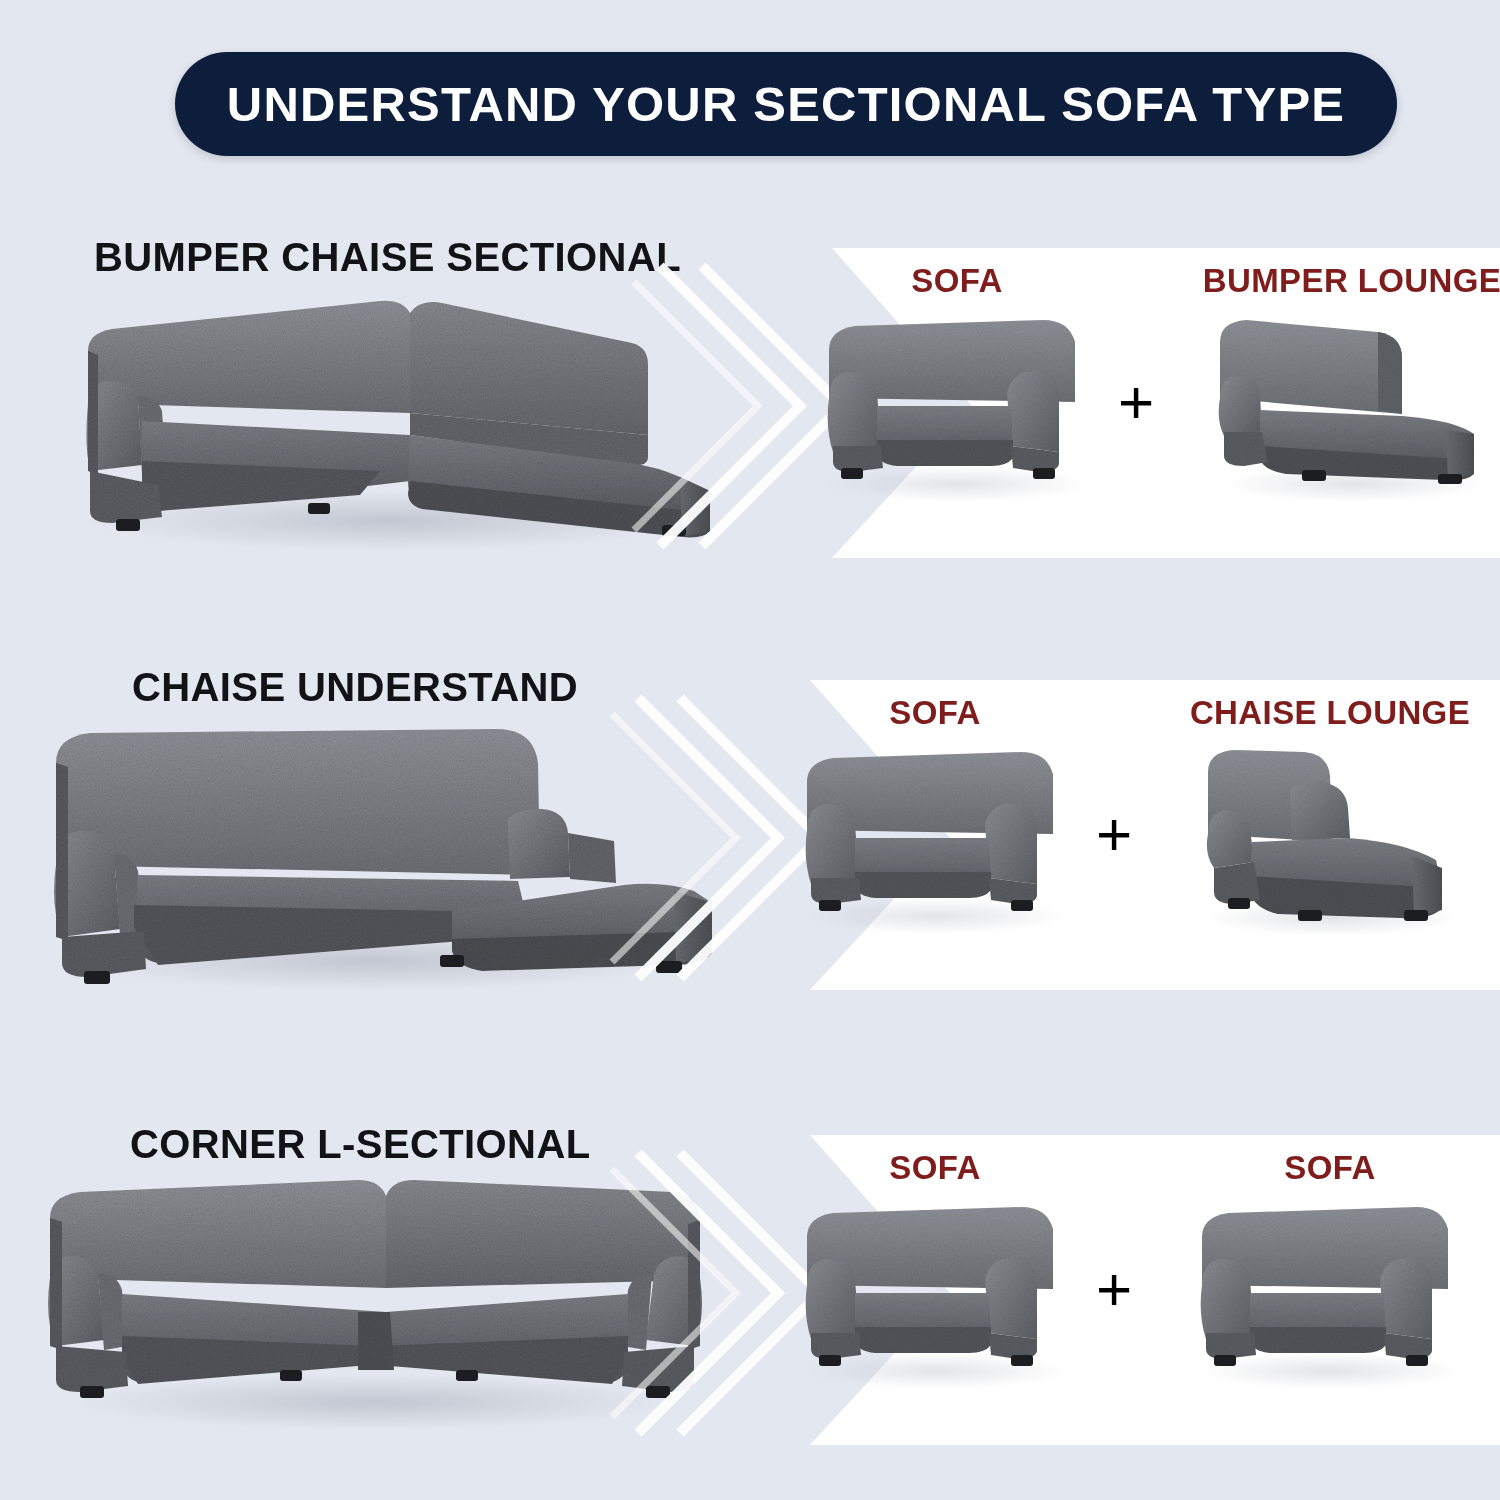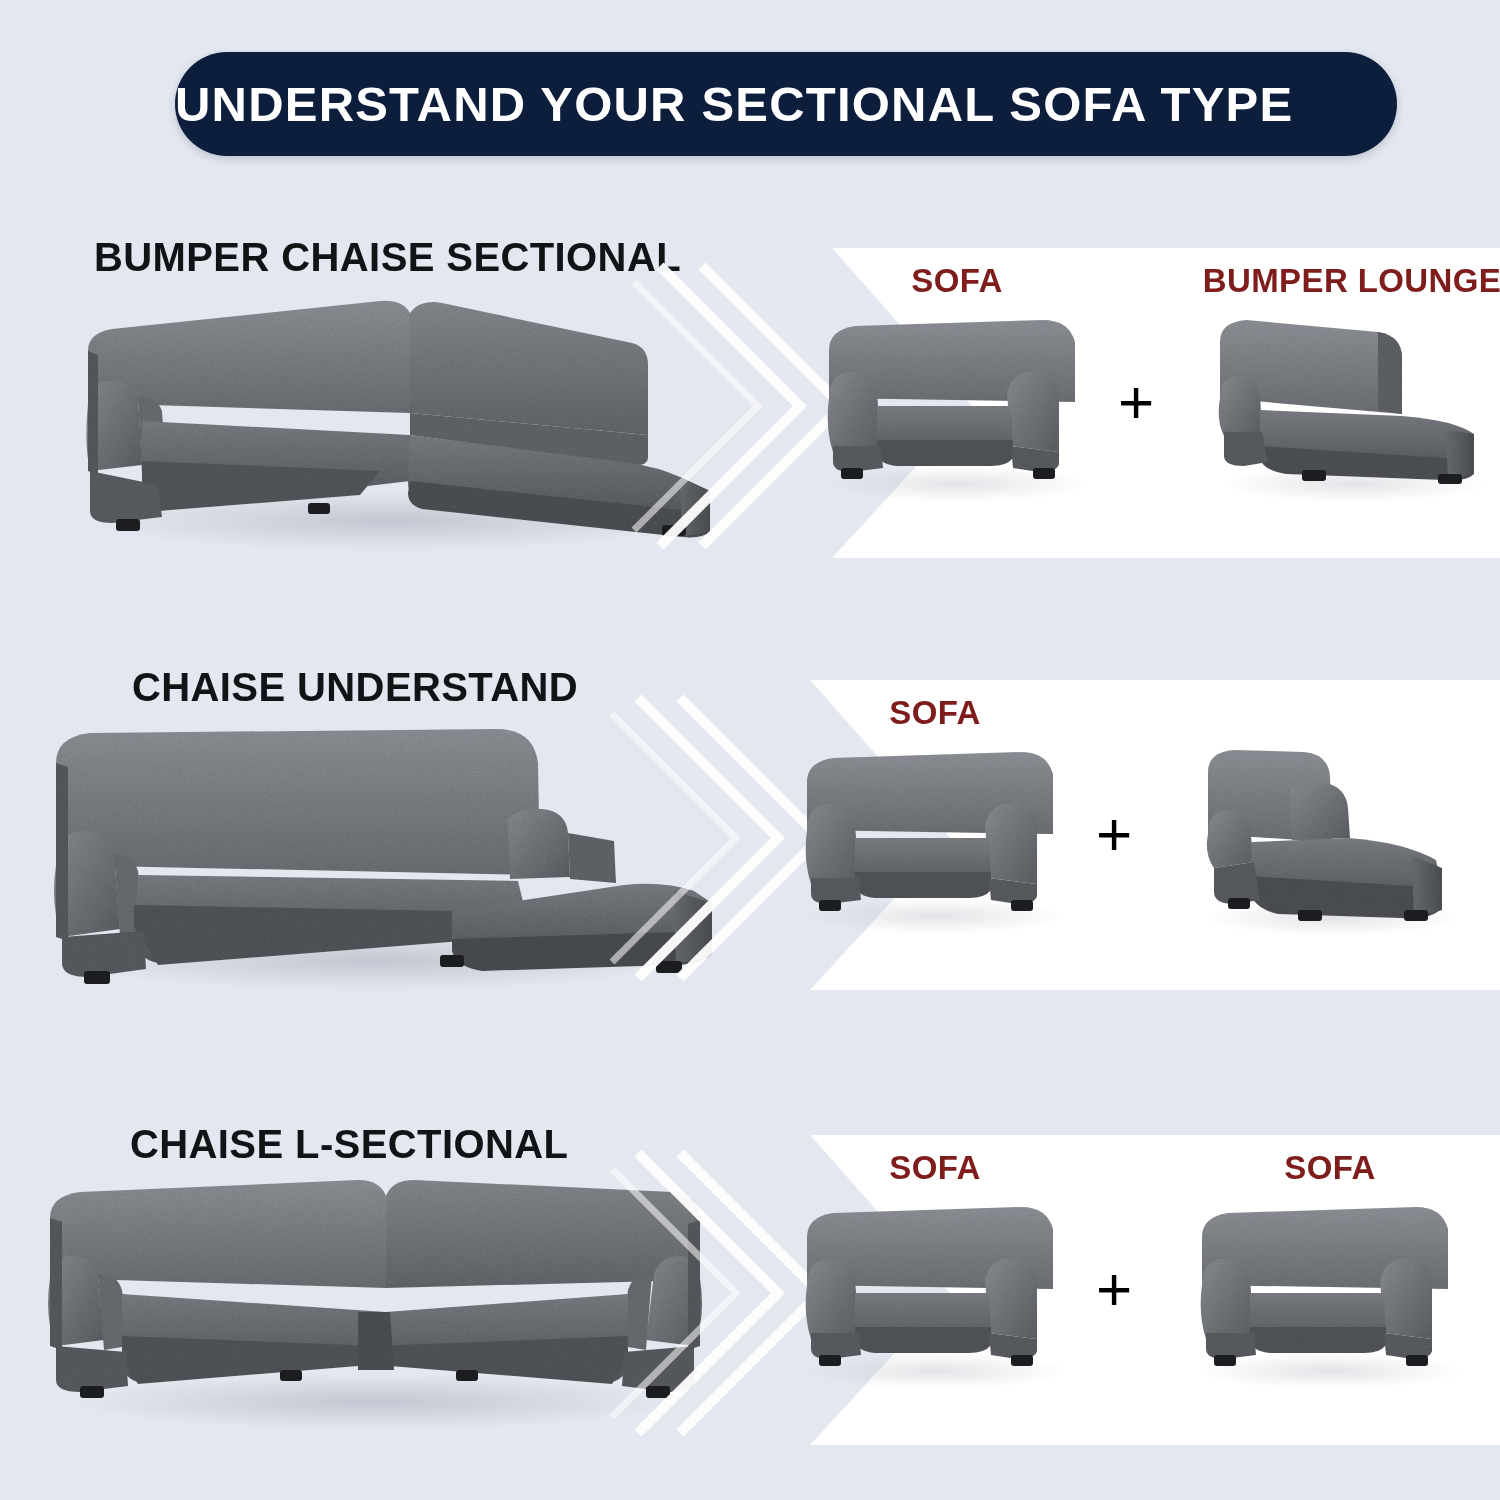--- a/index.html
+++ b/index.html
@@ -9,21 +9,21 @@
     font-family:"Liberation Sans", sans-serif;
     overflow:hidden;
     position:relative;
   }
   #page{position:relative;width:1500px;height:1500px;}
 
   
   .banner{
     position:absolute;left:175px;top:52px;width:1222px;height:104px;
     background:#0d1e3c;border-radius:52px;
-    display:flex;align-items:center;
+    display:flex;align-items:center;justify-content:center;
     box-shadow:0 3px 8px rgba(20,30,60,.18);
   }
   .banner-text{
     color:#ffffff;font-size:49px;font-weight:bold;letter-spacing:1.2px;
     white-space:nowrap;
   }
 
   
   .section{position:absolute;left:0;width:1500px;}
   .sec1{top:210px;height:370px;margin-left:22px;}
@@ -266,20 +266,21 @@
           <polyline points="80,18 220,158 80,298"></polyline>
         </g>
         <g stroke="#ffffff" stroke-width="7" fill="none" opacity=".55">
           <polyline points="12,34 136,158 12,282"></polyline>
         </g>
         <path d="M210,0 L900,0 L900,310 L210,310 L350,158 Z" fill="#ffffff"></path>
       </svg>
 
       <div class="panel-inner">
         <div class="piece-label label-a">SOFA</div>
+        <div class="piece-label label-b">CHAISE LOUNGE</div>
 
         <div class="piece piece-a">
           <svg class="sofa-svg" viewBox="0 0 300 200">
             <ellipse cx="150" cy="178" rx="132" ry="18" fill="url(#gShadowW)"></ellipse>
             <g filter="url(#fabsoft)">
               <path d="M22,92 L22,44 Q22,24 48,20 L236,14 Q262,14 268,36 L268,96 Z" fill="url(#gBackTop)"></path>
               <path d="M22,92 Q22,68 42,66 Q64,65 70,86 L74,140 L26,146 Q18,122 22,92 Z" fill="url(#gArm)"></path>
               <path d="M200,86 Q206,64 230,65 Q252,67 252,92 L252,146 L204,140 Z" fill="url(#gArm)"></path>
               <path d="M70,100 L204,100 L206,142 Q206,156 188,158 L86,158 Q70,156 70,142 Z" fill="url(#gSeat)"></path>
               <path d="M70,134 L206,134 L206,152 Q200,160 184,160 L90,160 Q72,158 70,148 Z" fill="#52555a"></path>
@@ -313,21 +314,21 @@
             <rect x="118" y="172" width="24" height="11" rx="3" fill="#1c1d20"></rect>
             <rect x="224" y="172" width="24" height="11" rx="3" fill="#1c1d20"></rect>
           </svg>
         </div>
       </div>
     </div>
   </div>
 
   <div class="section sec3">
 
-    <div class="sec-title">CHAISE L-SECTIONAL</div>
+    <div class="sec-title">CORNER L-SECTIONAL</div>
 
     <div class="main-figure">
       <svg class="sofa-svg" viewBox="0 0 690 270" preserveAspectRatio="xMidYMid meet">
         <ellipse cx="345" cy="232" rx="300" ry="28" fill="url(#gShadow)"></ellipse>
         <g filter="url(#fab)">
 
           <path d="M22,108 L22,48 Q22,26 52,22 L330,10 Q352,10 358,26 L358,118 Z" fill="url(#gBackTop)"></path>
 
           <path d="M358,26 Q364,10 386,10 L644,22 Q672,26 672,50 L672,110 L358,118 Z" fill="url(#gBack)"></path>
 

